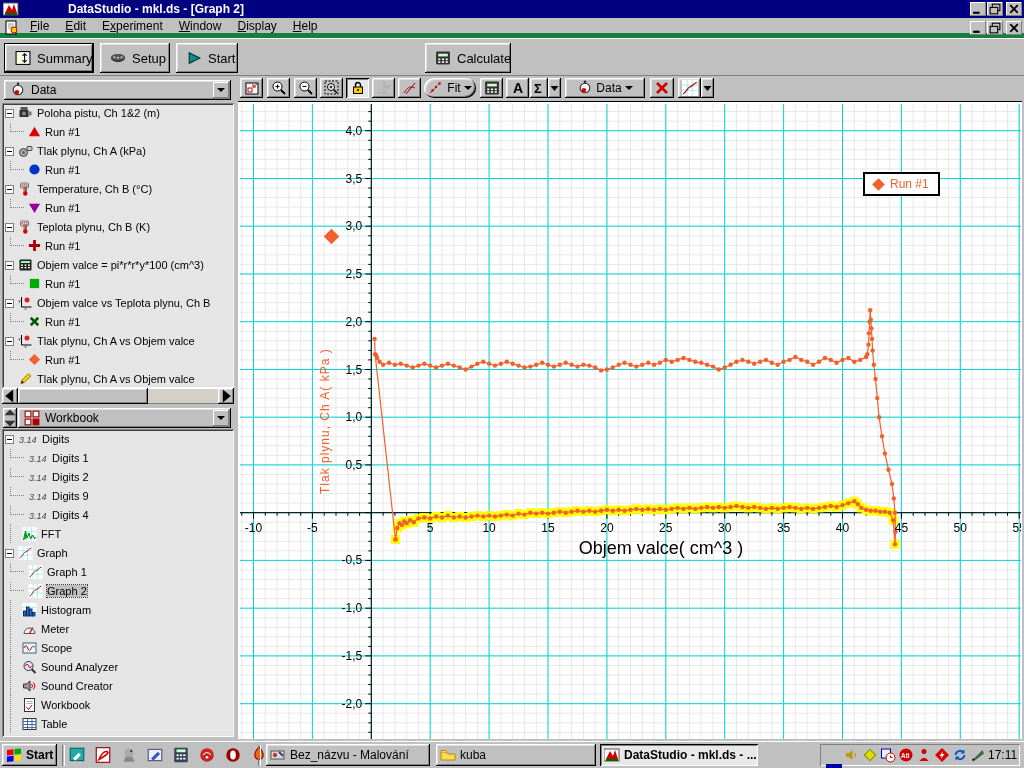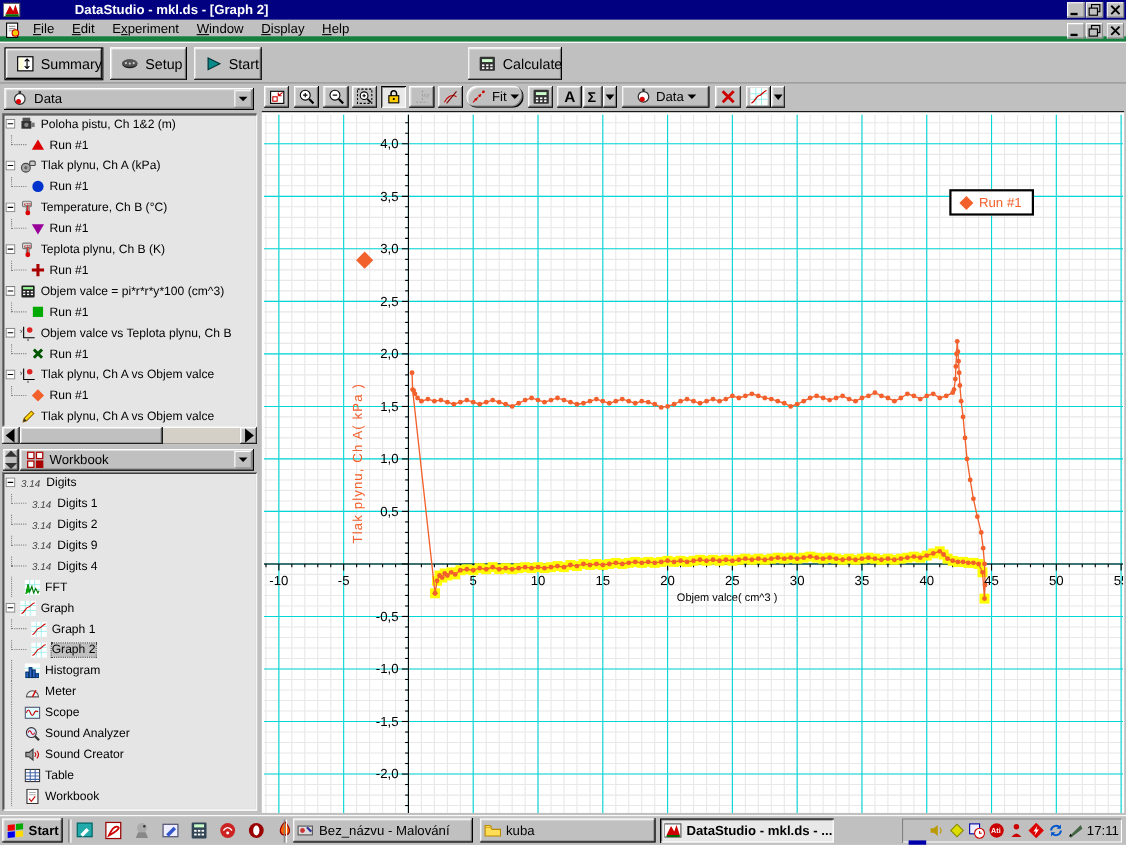--- a/index.html
+++ b/index.html
@@ -470,33 +470,33 @@
           <span class="ebox" style="border-left:1px dotted #808080;height:19px;width:8px;margin-left:8px"></span>
           <span class="ticn" style="width:15px"><svg width="100%" height="100%" viewBox="0 0 14 14" preserveAspectRatio="xMidYMid meet">
               <polygon points="1,5 4,5 7.5,2 7.5,12 4,9 1,9" fill="#999" stroke="#333"></polygon>
               <path d="M9 5q2.2 2 0 4M11 3.5q3 3.5 0 7" stroke="#c00" fill="none"></path>
             </svg></span>
           <span class="lbl">Sound Creator</span>
         </div>
         <div class="trow">
           <span class="ebox" style="border-left:1px dotted #808080;height:19px;width:8px;margin-left:8px"></span>
           <span class="ticn" style="width:15px"><svg width="100%" height="100%" viewBox="0 0 14 14" preserveAspectRatio="xMidYMid meet">
-              <rect x="0.5" y="1.5" width="13" height="11" fill="#fff" stroke="#333"></rect>
-              <path d="M0.5 4.5h13M0.5 7.5h13M0.5 10.5h13M5 1.5v11M9.5 1.5v11" stroke="#46a"></path>
-            </svg></span>
-          <span class="lbl">Table</span>
-        </div>
-        <div class="trow">
-          <span class="ebox" style="border-left:1px dotted #808080;height:19px;width:8px;margin-left:8px"></span>
-          <span class="ticn" style="width:15px"><svg width="100%" height="100%" viewBox="0 0 14 14" preserveAspectRatio="xMidYMid meet">
               <rect x="2" y="0.5" width="10" height="13" fill="#fff" stroke="#333"></rect>
               <path d="M4 3.5h6M4 5.5h6" stroke="#aaa"></path>
               <path d="M4 9l2 2.5 3.5-4.5" stroke="#c00" fill="none"></path>
             </svg></span>
           <span class="lbl">Workbook</span>
+        </div>
+        <div class="trow">
+          <span class="ebox" style="border-left:1px dotted #808080;height:19px;width:8px;margin-left:8px"></span>
+          <span class="ticn" style="width:15px"><svg width="100%" height="100%" viewBox="0 0 14 14" preserveAspectRatio="xMidYMid meet">
+              <rect x="0.5" y="1.5" width="13" height="11" fill="#fff" stroke="#333"></rect>
+              <path d="M0.5 4.5h13M0.5 7.5h13M0.5 10.5h13M5 1.5v11M9.5 1.5v11" stroke="#46a"></path>
+            </svg></span>
+          <span class="lbl">Table</span>
         </div>
       </div>
   </div>
 
   <div class="abs" style="left:237px;top:0;width:787px;height:665px;">
     <div id="graph-toolbar" class="abs" style="left:0;top:0;width:787px;height:24px;">
         <div class="gbtn raised" style="left:3px;width:23px;">
           <span style="width:16px;height:16px;"><svg width="100%" height="100%" viewBox="0 0 16 16" preserveAspectRatio="xMidYMid meet">
               <rect x="2" y="3" width="12" height="11" fill="#fff" stroke="#000"></rect>
               <rect x="4" y="8" width="4" height="4" fill="none" stroke="#c00"></rect>
@@ -1228,21 +1228,21 @@
           <text x="122.3" y="508.2" text-anchor="end" font-size="12" fill="#000">-1,0</text>
           <text x="122.3" y="555.9" text-anchor="end" font-size="12" fill="#000">-1,5</text>
           <text x="122.3" y="603.7" text-anchor="end" font-size="12" fill="#000">-2,0</text>
         </svg>
       <div id="legend" class="abs" style="left:625px;top:70px;height:24px;">
         <span class="diam" style="background: rgb(242, 96, 44);"></span>
         <span style="font-size: 12px; color: rgb(242, 96, 44);">Run #1</span>
       </div>
       <span class="abs diam" style="left: 88px; top: 129px; width: 11px; height: 11px; background: rgb(242, 96, 44);"></span>
       <div id="ylabel" class="abs" style="left: 80px; top: 147px; height: 245px; width: 20px; color: rgb(242, 96, 44);">Tlak plynu, Ch A( kPa )</div>
-      <div class="abs" style="left:323px;top:436px;width:200px;text-align:center;font-size:10px;">Objem valce( cm^3 )</div>
+      <div class="abs" style="left:323px;top:436px;width:200px;text-align:center;font-size:18px;">Objem valce( cm^3 )</div>
     </div>
   </div>
 </div>
 
 <div id="taskbar" class="abs">
   <div class="abs task raised" style="left:2px;top:2px;width:55px;font-weight:bold;">
     <span class="tico"><svg width="100%" height="100%" viewBox="0 0 16 16" preserveAspectRatio="xMidYMid meet">
           <g transform="skewY(-6)">
             <rect x="1" y="3" width="6.5" height="5.5" fill="#e00"></rect>
             <rect x="8.5" y="3" width="6.5" height="5.5" fill="#0a0"></rect>

